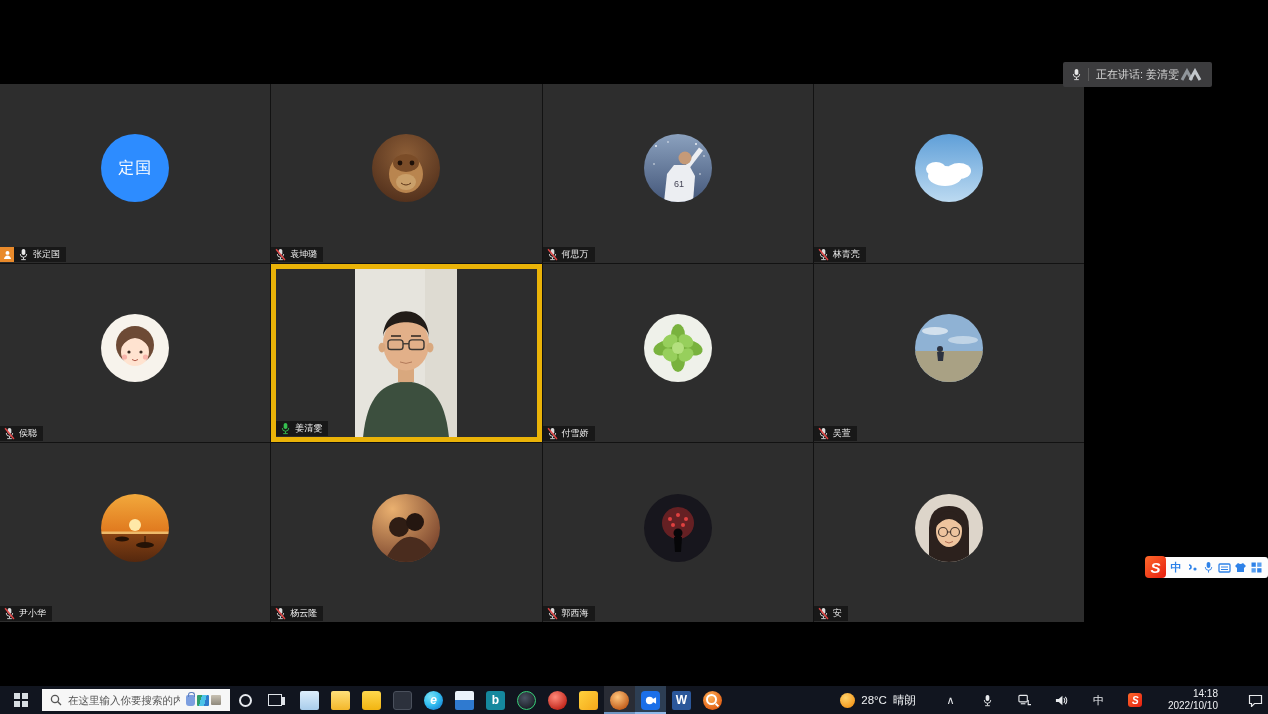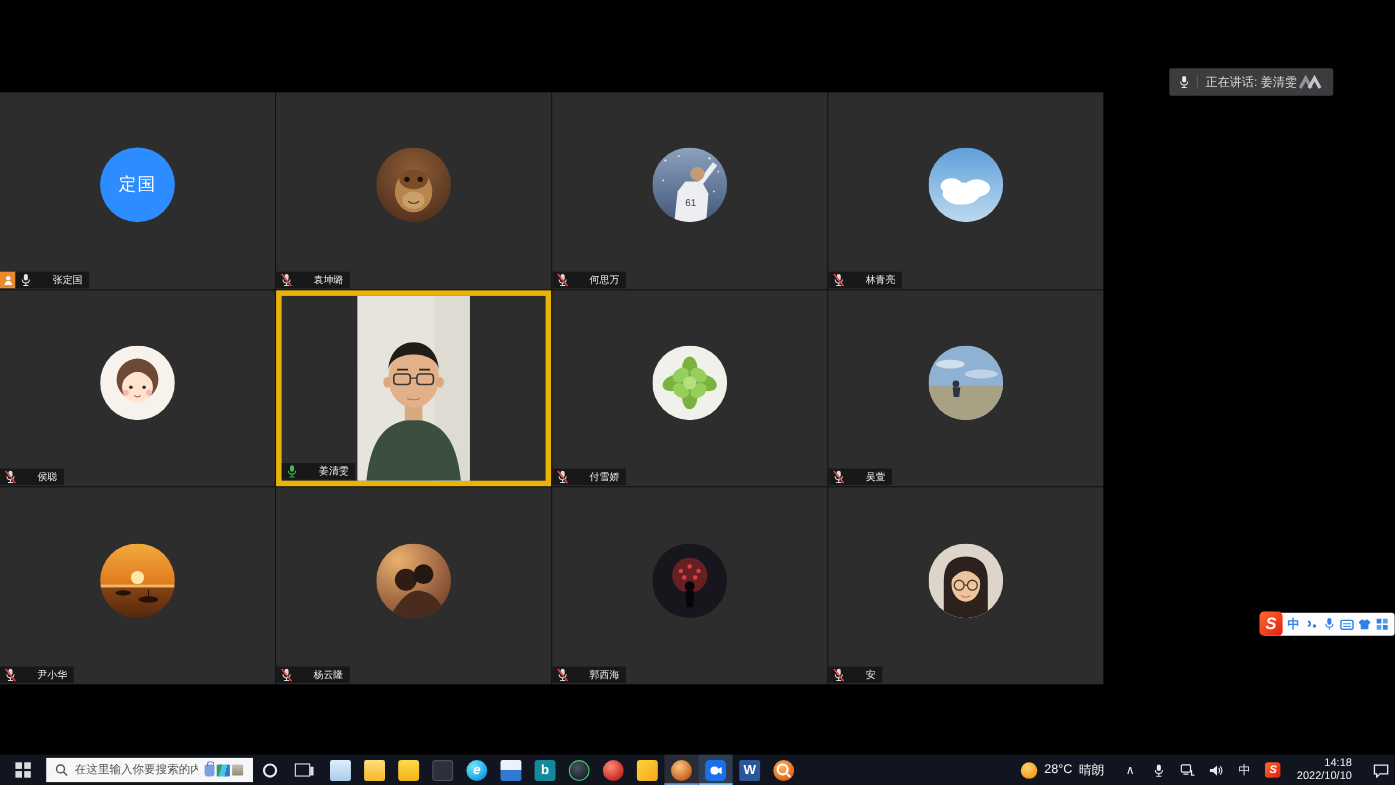--- a/index.html
+++ b/index.html
@@ -18,38 +18,38 @@
   .restore-box::before { content:""; position:absolute; left:2px; top:-4px; width:8px; height:8px;
     border:1px solid #777; border-left-color:transparent; border-bottom-color:transparent; }
 
   
   .speaking-pill { position:absolute; left:1063px; top:62px; width:149px; height:25px;
     background:#3c3c3e; border-radius:2px; display:flex; align-items:center; padding:0 8px; z-index:5; }
   .speaking-pill .divider { width:1px; height:13px; background:#5d5d5d; margin:0 7px 0 6px; }
   .speaking-pill .sp-text { font-size:11px; color:#d8d8d8; white-space:nowrap; flex:1; }
 
   
-  .grid { position:absolute; top:84px; left:0; width:1003px; height:538px;
+  .grid { position:absolute; top:84px; left:0; width:1084px; height:538px;
     display:grid; grid-template-columns:repeat(4,1fr); grid-template-rows:repeat(3,1fr);
     gap:1px; background:#121212; }
   .tile { position:relative; background:#2d2d2d; overflow:hidden;
     display:flex; align-items:center; justify-content:center; }
   .tile--active { border:5px solid #eab308; }
   .avatar { width:68px; height:68px; border-radius:50%; overflow:hidden; margin-bottom:10px;
     display:flex; align-items:center; justify-content:center; }
   .avatar svg { width:68px; height:68px; display:block; }
   .avatar--initials { background:#2d8cff; color:#fff; font-size:16px; letter-spacing:1px; }
 
   .video-col { height:100%; width:102px; background:linear-gradient(#e9e7e1,#d9d7d0); }
   .video-col svg { width:102px; height:100%; display:block; }
 
   .label-row { position:absolute; left:0; bottom:1px; display:flex; align-items:stretch; height:15px; }
   .host-badge { width:14px; height:15px; background:#e98a2b; display:flex; align-items:center; justify-content:center; }
   .host-badge svg { width:9px; height:9px; }
-  .name-chip { background:rgba(18,18,18,.78); display:flex; align-items:center; gap:19px; padding:0 6px 0 4px; }
+  .name-chip { background:rgba(18,18,18,.78); display:flex; align-items:center; gap:4px; padding:0 6px 0 4px; }
   .name-chip .pname { color:#efefef; font-size:9px; white-space:nowrap; }
   .mic { width:11px; height:13px; display:flex; }
   .mic svg { width:11px; height:13px; }
   .mic--on { color:#e8e8e8; } .mic--muted { color:#dcdcdc; } .mic--speaking { color:#35c04f; }
 
   
   .sogou-bar { position:absolute; left:1148px; top:557px; width:120px; height:21px;
     background:#fdfdfd; border-radius:3px; display:flex; align-items:center; gap:2px;
     padding:0 4px 0 0; z-index:6; box-shadow:0 1px 2px rgba(0,0,0,.4); }
   .sogou-logo { width:22px; height:22px; margin:-1px 1px 0 -3px; background:linear-gradient(135deg,#ff6a2b,#e61e10);
@@ -101,21 +101,21 @@
   .ic--meeting { background:#1b6fe8; border-radius:4px; }
   .ic--meeting svg { width:13px; height:13px; }
   .ic--word { background:#2b579a; border-radius:2px; }
   .ic--orangesearch { border-radius:50%; background:radial-gradient(circle at 40% 32%,#ffb35a,#e05c12 78%); position:relative; }
   .ic--orangesearch::before { content:""; width:7px; height:7px; border:2px solid #fff; border-radius:50%;
     position:absolute; top:3px; left:3px; }
   .ic--orangesearch::after { content:""; width:4px; height:2px; background:#fff; position:absolute;
     bottom:4px; right:3px; transform:rotate(45deg); }
 
   .tb-spacer { flex:1; }
-  .tray { display:flex; align-items:center; height:28px; gap:5px; color:#e8eaed; }
+  .tray { display:flex; align-items:center; height:28px; gap:16px; color:#e8eaed; }
   .weather { display:flex; align-items:center; gap:6px; padding:0 8px; }
   .sun { width:15px; height:15px; border-radius:50%; background:radial-gradient(circle at 38% 32%,#ffd36b,#f59a1e 75%); }
   .weather .wx-text { font-size:11.5px; color:#f0f2f4; white-space:nowrap; }
   .tray-ic { width:21px; height:28px; display:flex; align-items:center; justify-content:center;
     font-size:11px; color:#e8eaed; }
   .tray-ic svg { width:13px; height:13px; }
   .sogou-mini { width:14px; height:14px; background:linear-gradient(135deg,#ff6a2b,#e61e10); border-radius:3px;
     color:#fff; font-size:10px; font-weight:bold; font-style:italic; display:flex; align-items:center; justify-content:center; }
   .clock { text-align:right; font-size:10px; line-height:1.25; color:#f0f2f4; padding:0 8px 0 6px; white-space:nowrap; }
   .notif { width:26px; height:28px; display:flex; align-items:center; justify-content:center; }

